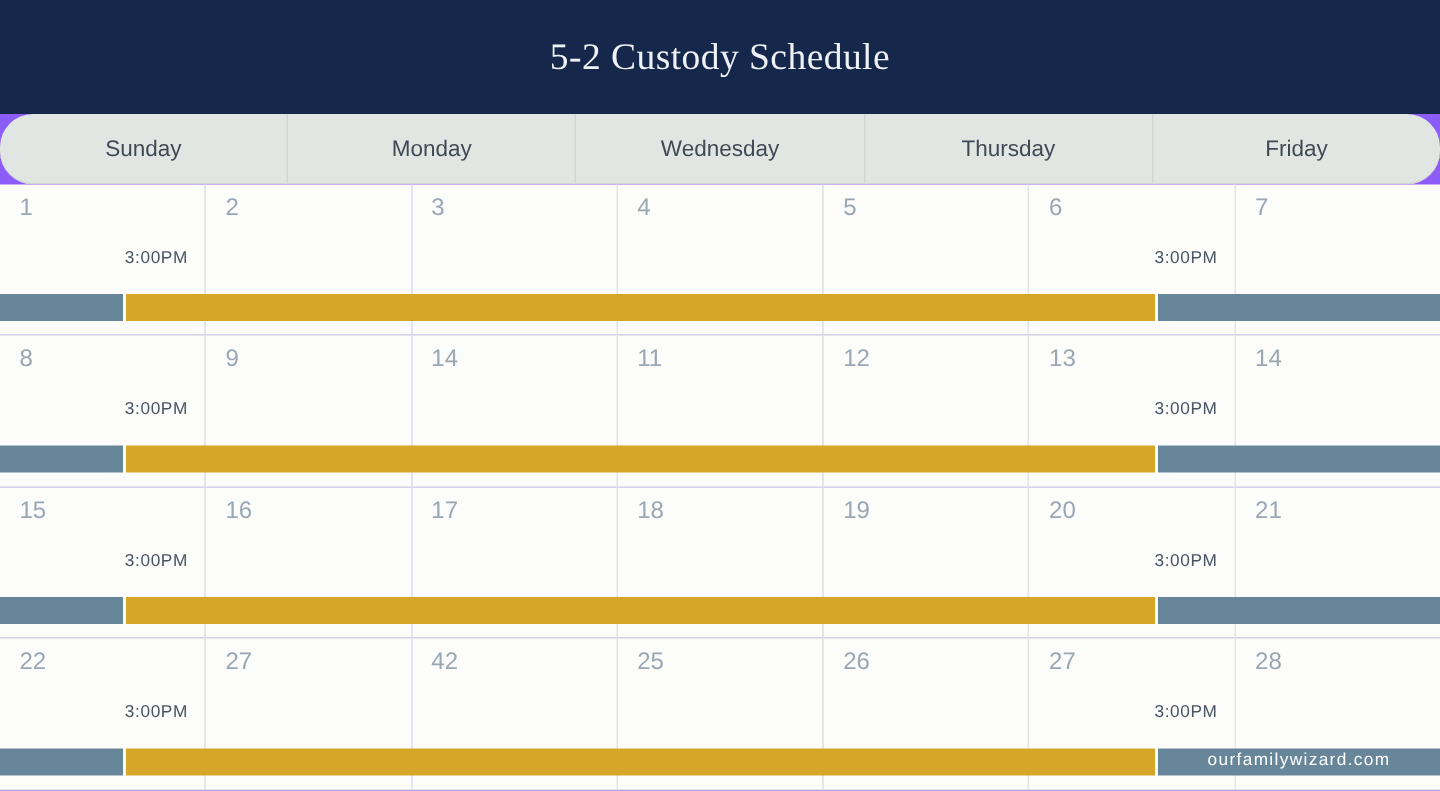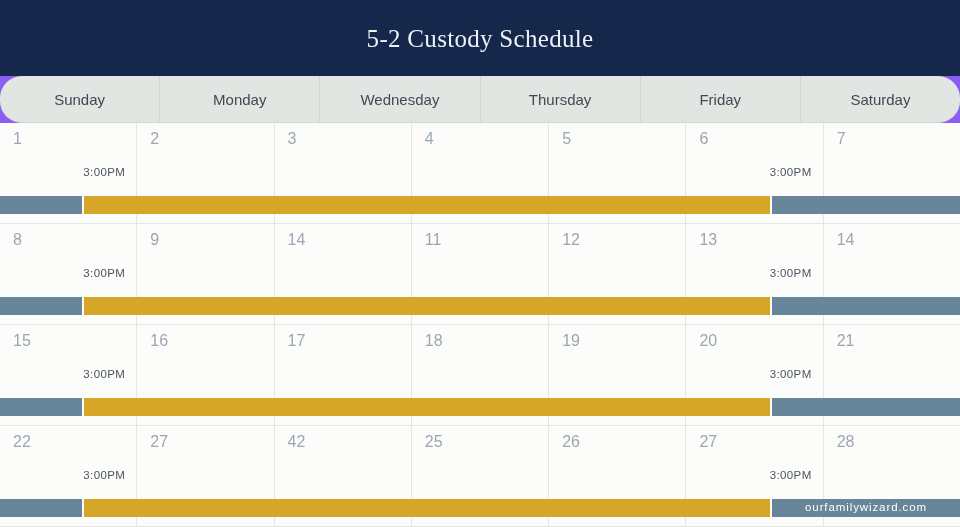--- a/index.html
+++ b/index.html
@@ -154,23 +154,20 @@
       </div>
       <div class="weekday-cell">
         <span>Wednesday</span>
       </div>
       <div class="weekday-cell">
         <span>Thursday</span>
       </div>
       <div class="weekday-cell">
         <span>Friday</span>
       </div>
-      <div class="weekday-cell">
-        <span>Saturday</span>
-      </div>
     </div>
 
   <div class="weeks-area">
       <div class="week-row">
         <div class="day-grid">
           <div class="day-cell">
             <div class="day-number">1</div>
             <div class="time-label">3:00PM</div>
           </div>
           <div class="day-cell">

